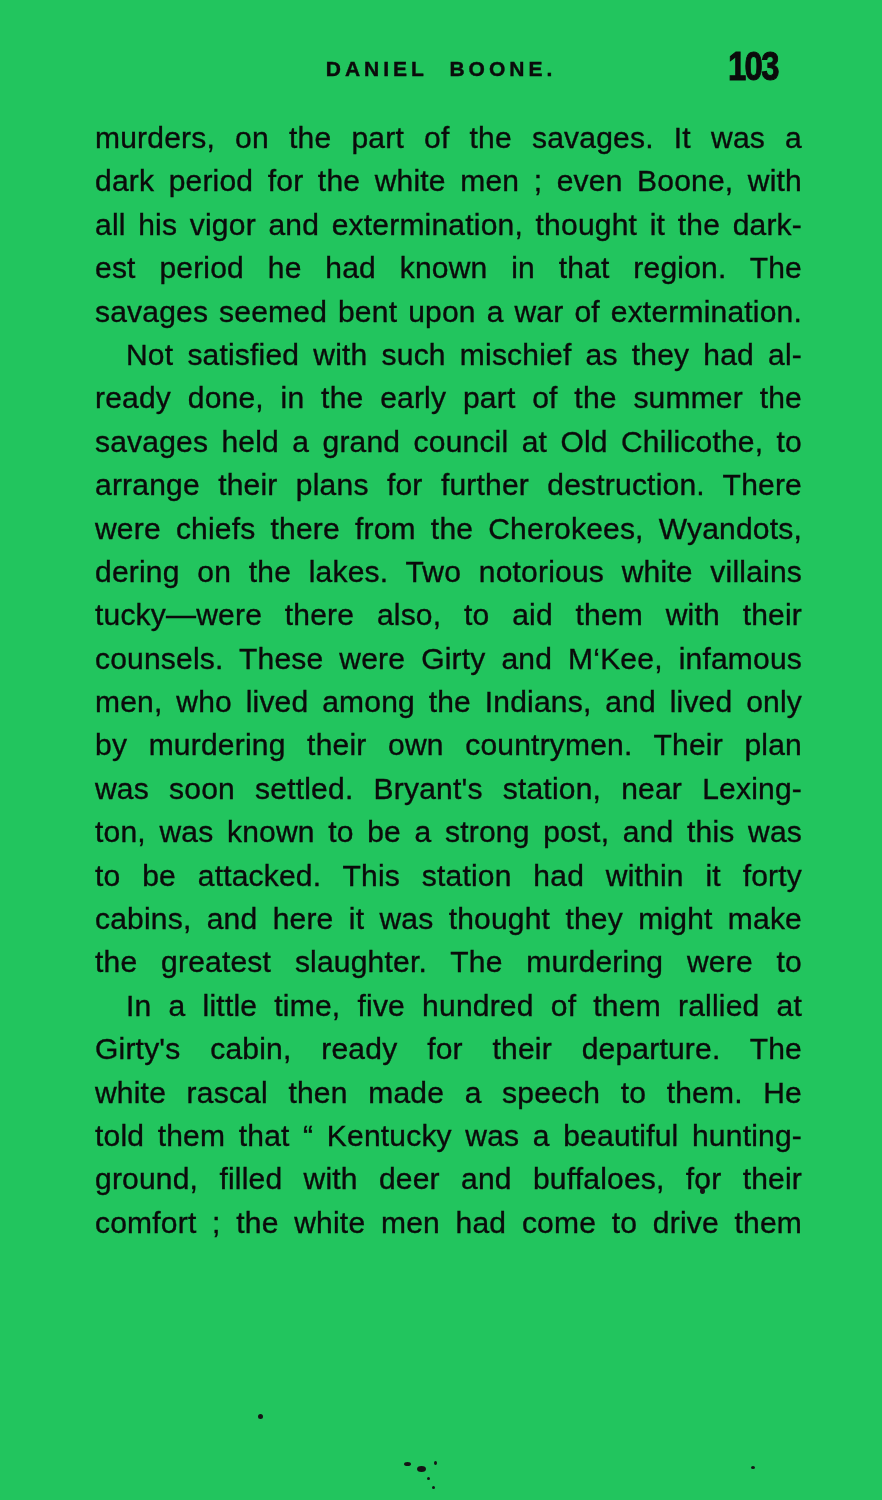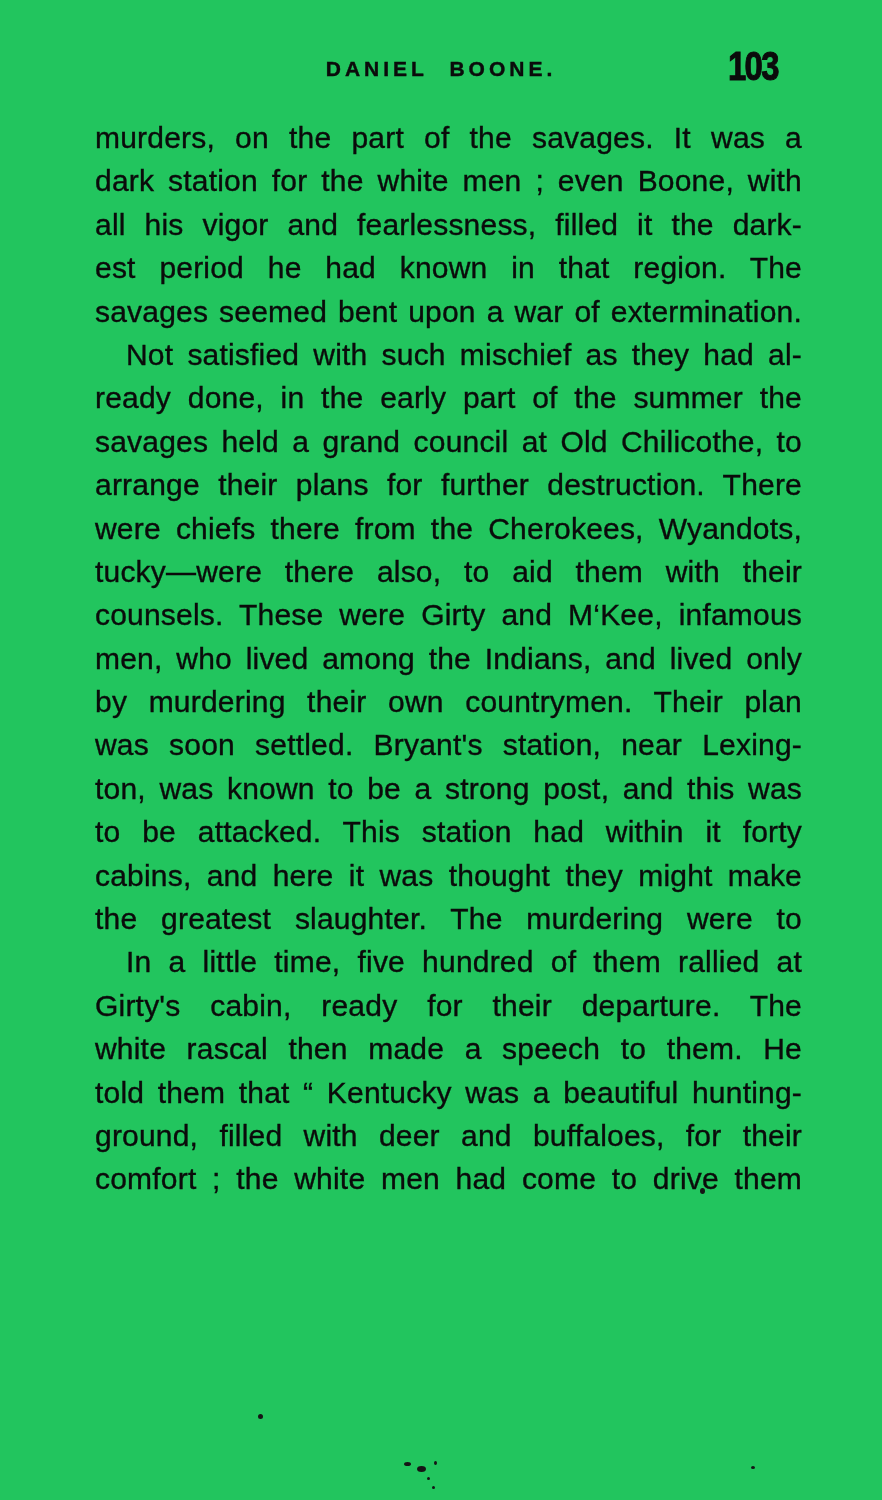--- a/index.html
+++ b/index.html
@@ -77,29 +77,30 @@
   }
 </style>
 </head>
 <body>
 
 <div class="page">
   <div class="running-title">DANIEL BOONE.</div>
   <div class="page-number">103</div>
   <div class="text-block">
       <div class="line">murders, on the part of the savages.  It was a</div>
-      <div class="line">dark station for the white men ; even Boone, with</div>
-      <div class="line">all his vigor and fearlessness, filled it the dark-</div>
+      <div class="line">dark period for the white men ; even Boone, with</div>
+      <div class="line">all his vigor and extermination, thought it the dark-</div>
       <div class="line">est period he had known in that region.  The</div>
       <div class="line">savages seemed bent upon a war of extermination.</div>
       <div class="line indent">Not satisfied with such mischief as they had al-</div>
       <div class="line">ready done, in the early part of the summer the</div>
       <div class="line">savages held a grand council at Old Chilicothe, to</div>
       <div class="line">arrange their plans for further destruction.  There</div>
       <div class="line">were chiefs there from the Cherokees, Wyandots,</div>
+      <div class="line">dering on the lakes.  Two notorious white villains</div>
       <div class="line">tucky—were there also, to aid them with their</div>
       <div class="line">counsels.  These were Girty and M‘Kee, infamous</div>
       <div class="line">men, who lived among the Indians, and lived only</div>
       <div class="line">by murdering their own countrymen.  Their plan</div>
       <div class="line">was soon settled.  Bryant's station, near Lexing-</div>
       <div class="line">ton, was known to be a strong post, and this was</div>
       <div class="line">to be attacked.  This station had within it forty</div>
       <div class="line">cabins, and here it was thought they might make</div>
       <div class="line">the greatest slaughter.  The murdering were to</div>
       <div class="line indent">In a little time, five hundred of them rallied at</div>

